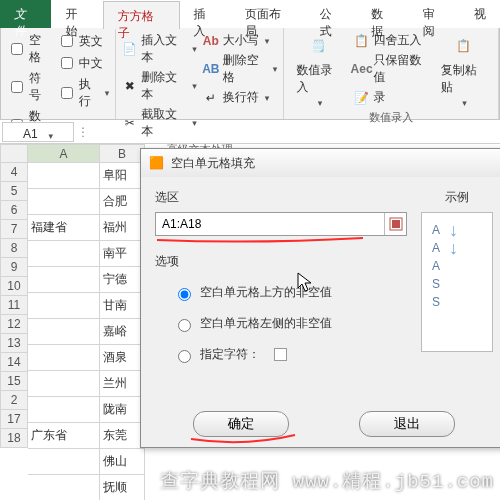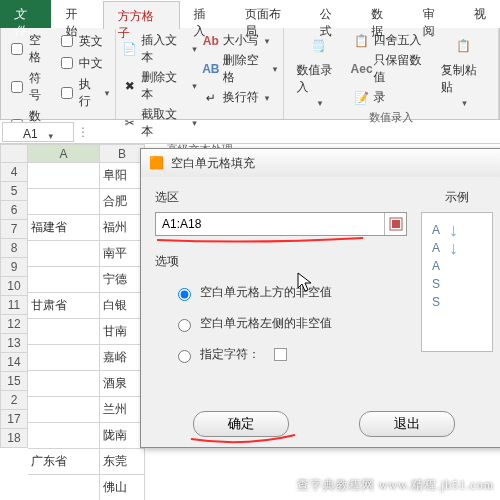--- a/index.html
+++ b/index.html
@@ -66,21 +66,21 @@
   .charbox { border:1px solid #9a9a9a; background:#fff; width:120px; height:20px; margin-left:8px; }
   .example { border:1px solid #bcbcbc; background:#fff; height:140px; padding:8px 10px; font-family:"Consolas",monospace; color:#5b7da8; line-height:18px; letter-spacing:1px; display:flex; gap:8px; }
   .arrow { color:#7aa9e0; font-size:18px; }
   .dlg-foot { position:absolute; bottom:10px; left:14px; right:14px; display:flex; gap:70px; justify-content:center; }
   .winbtn { width:96px; height:26px; border:1px solid #8f8f8f; background:linear-gradient(#fdfdfd,#e3e3e3); display:flex; align-items:center; justify-content:center; border-radius:12px; }
 
   
   .cursor { position:absolute; left:297px; top:272px; pointer-events:none; }
 
   
-  .wm { position:absolute; right:6px; bottom:6px; font-size:12px; color:rgba(255,255,255,.85); text-shadow:0 0 3px rgba(0,0,0,.7); font-family:Liberation Serif, serif; letter-spacing:1px; }
+  .wm { position:absolute; right:6px; bottom:6px; font-size:19px; color:rgba(255,255,255,.85); text-shadow:0 0 3px rgba(0,0,0,.7); font-family:Liberation Mono, monospace; letter-spacing:1px; }
 </style>
 </head>
 <body>
 
 <div class="tabs">
   <div class="tab file">文件</div>
   <div class="tab">开始</div>
   <div class="tab active">方方格子</div>
   <div class="tab">插入</div>
   <div class="tab">页面布局</div>
@@ -246,24 +246,20 @@
         </div>
         <div class="colrow">
           <div class="cell colA"></div>
           <div class="cell colB">南平</div>
         </div>
         <div class="colrow">
           <div class="cell colA"></div>
           <div class="cell colB">宁德</div>
         </div>
         <div class="colrow">
-          <div class="cell colA">甘肃省</div>
-          <div class="cell colB">白银</div>
-        </div>
-        <div class="colrow">
           <div class="cell colA"></div>
           <div class="cell colB">甘南</div>
         </div>
         <div class="colrow">
           <div class="cell colA"></div>
           <div class="cell colB">嘉峪</div>
         </div>
         <div class="colrow">
           <div class="cell colA"></div>
           <div class="cell colB">酒泉</div>

